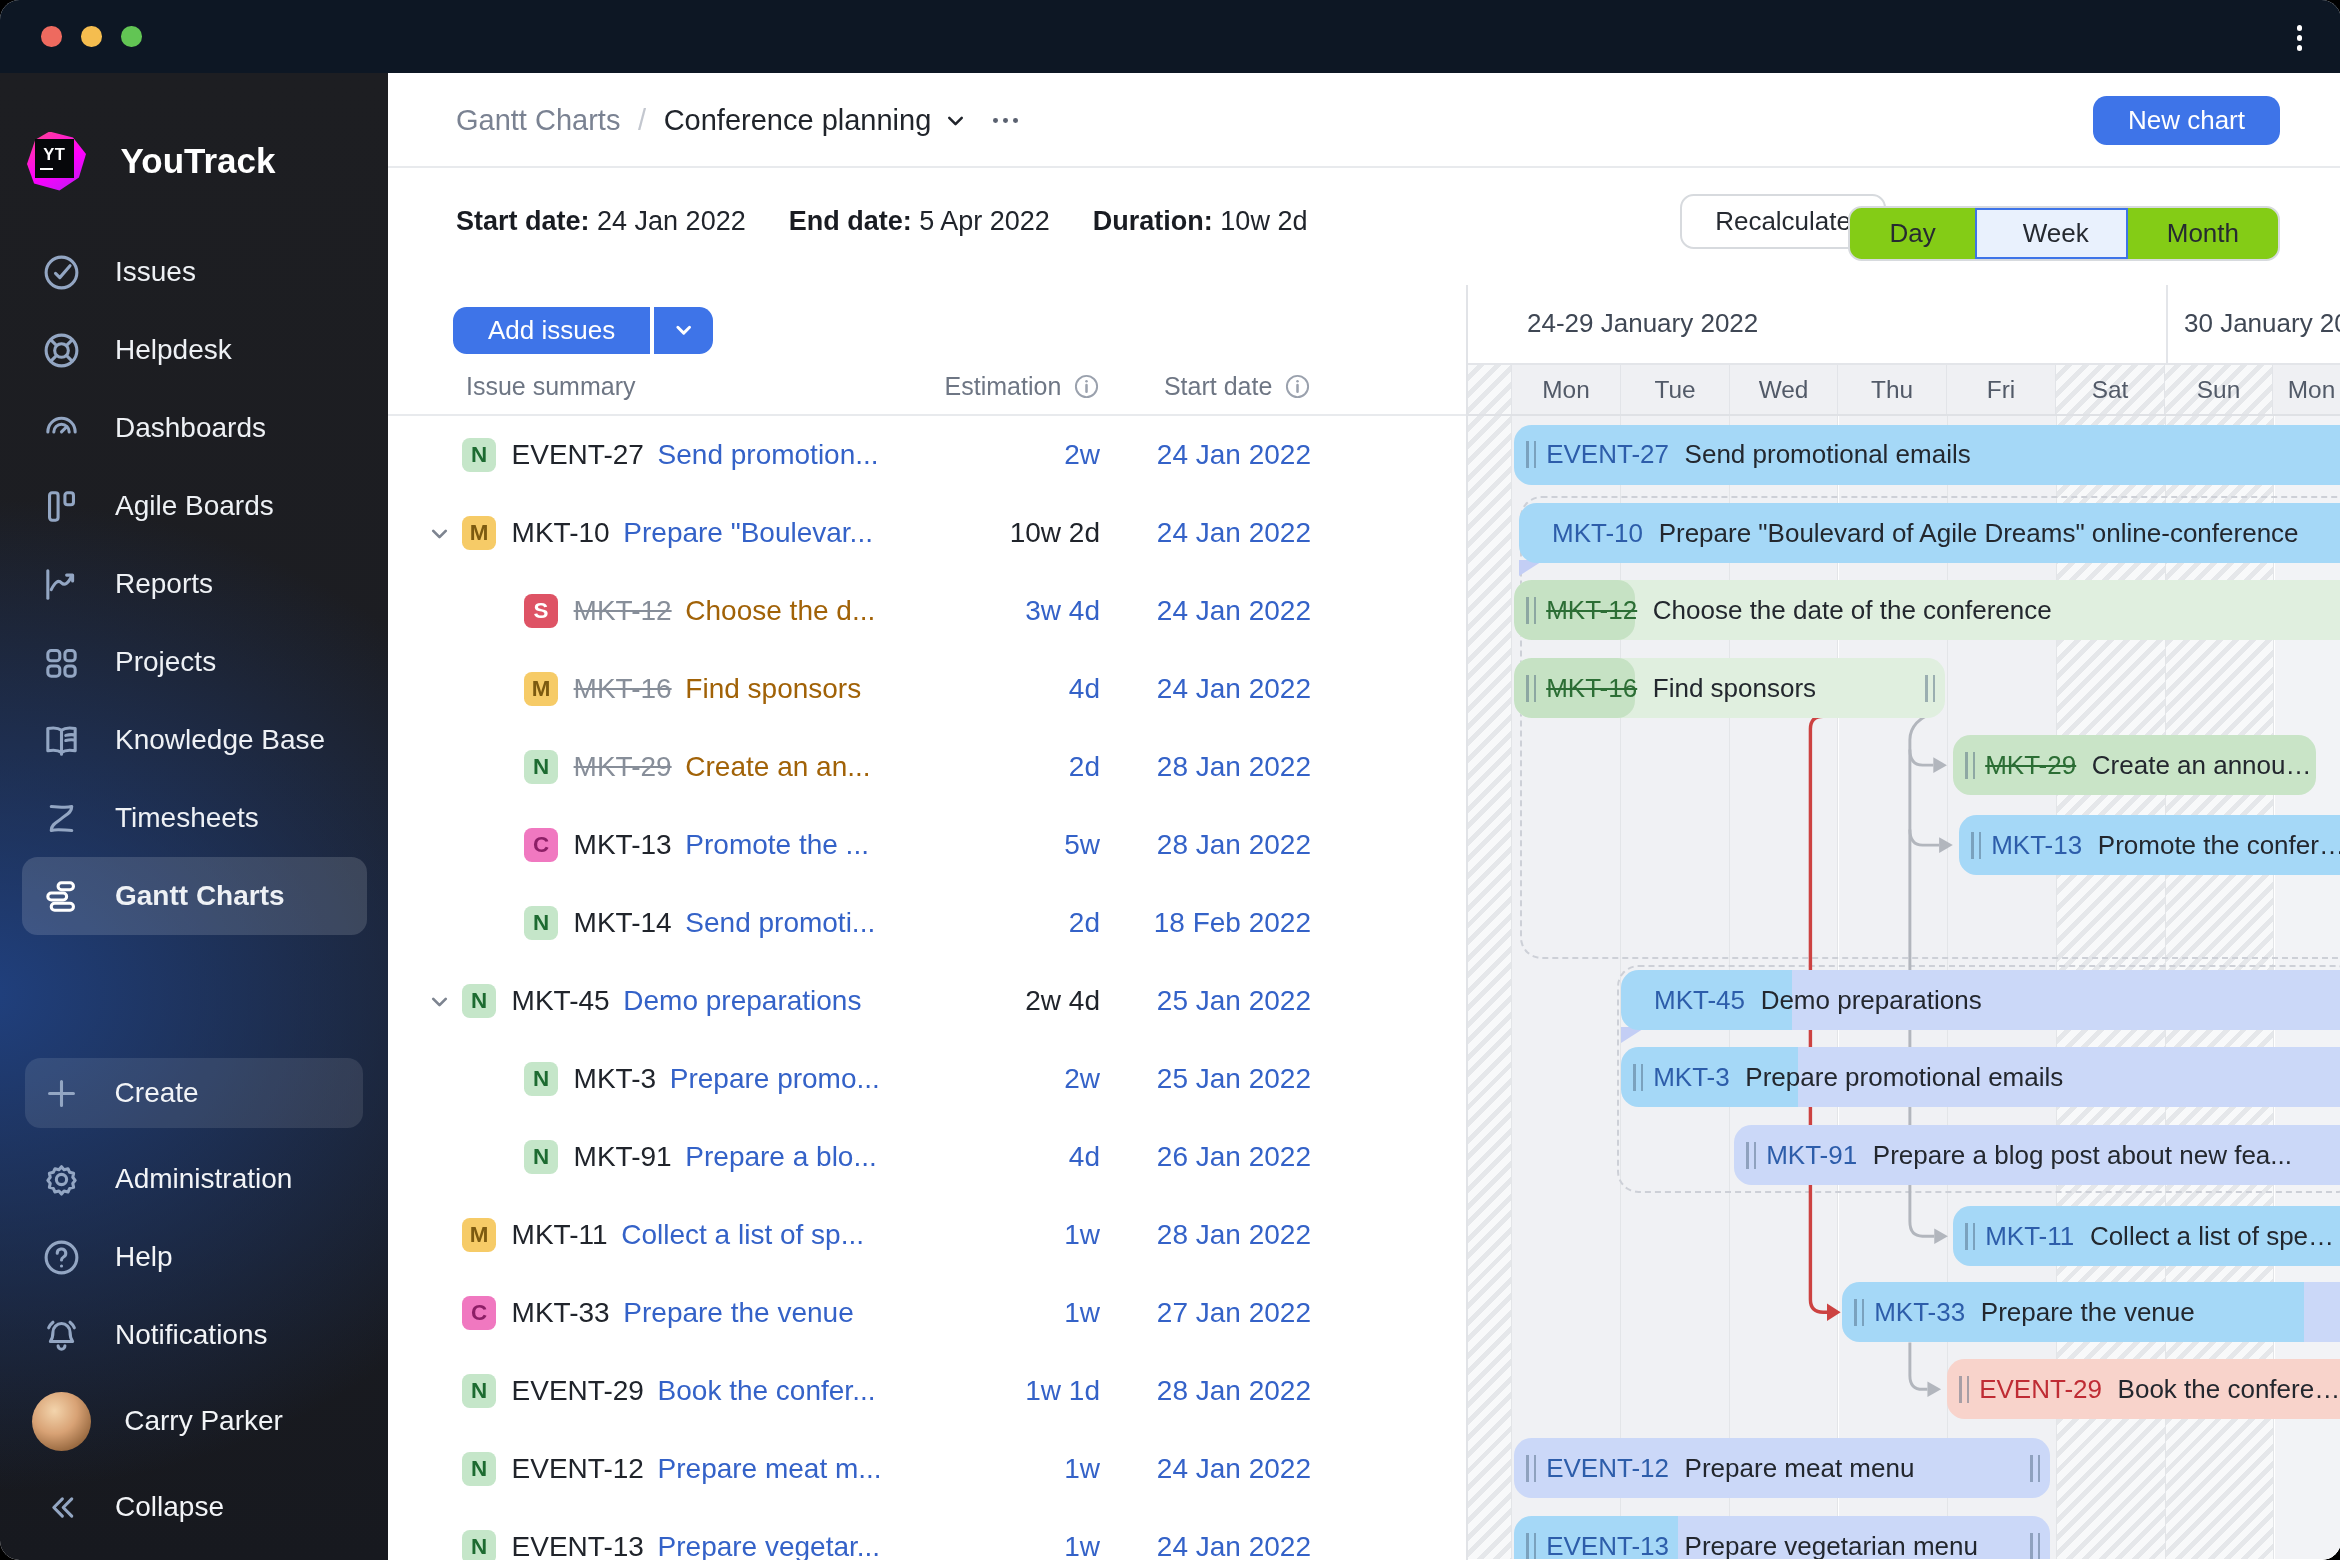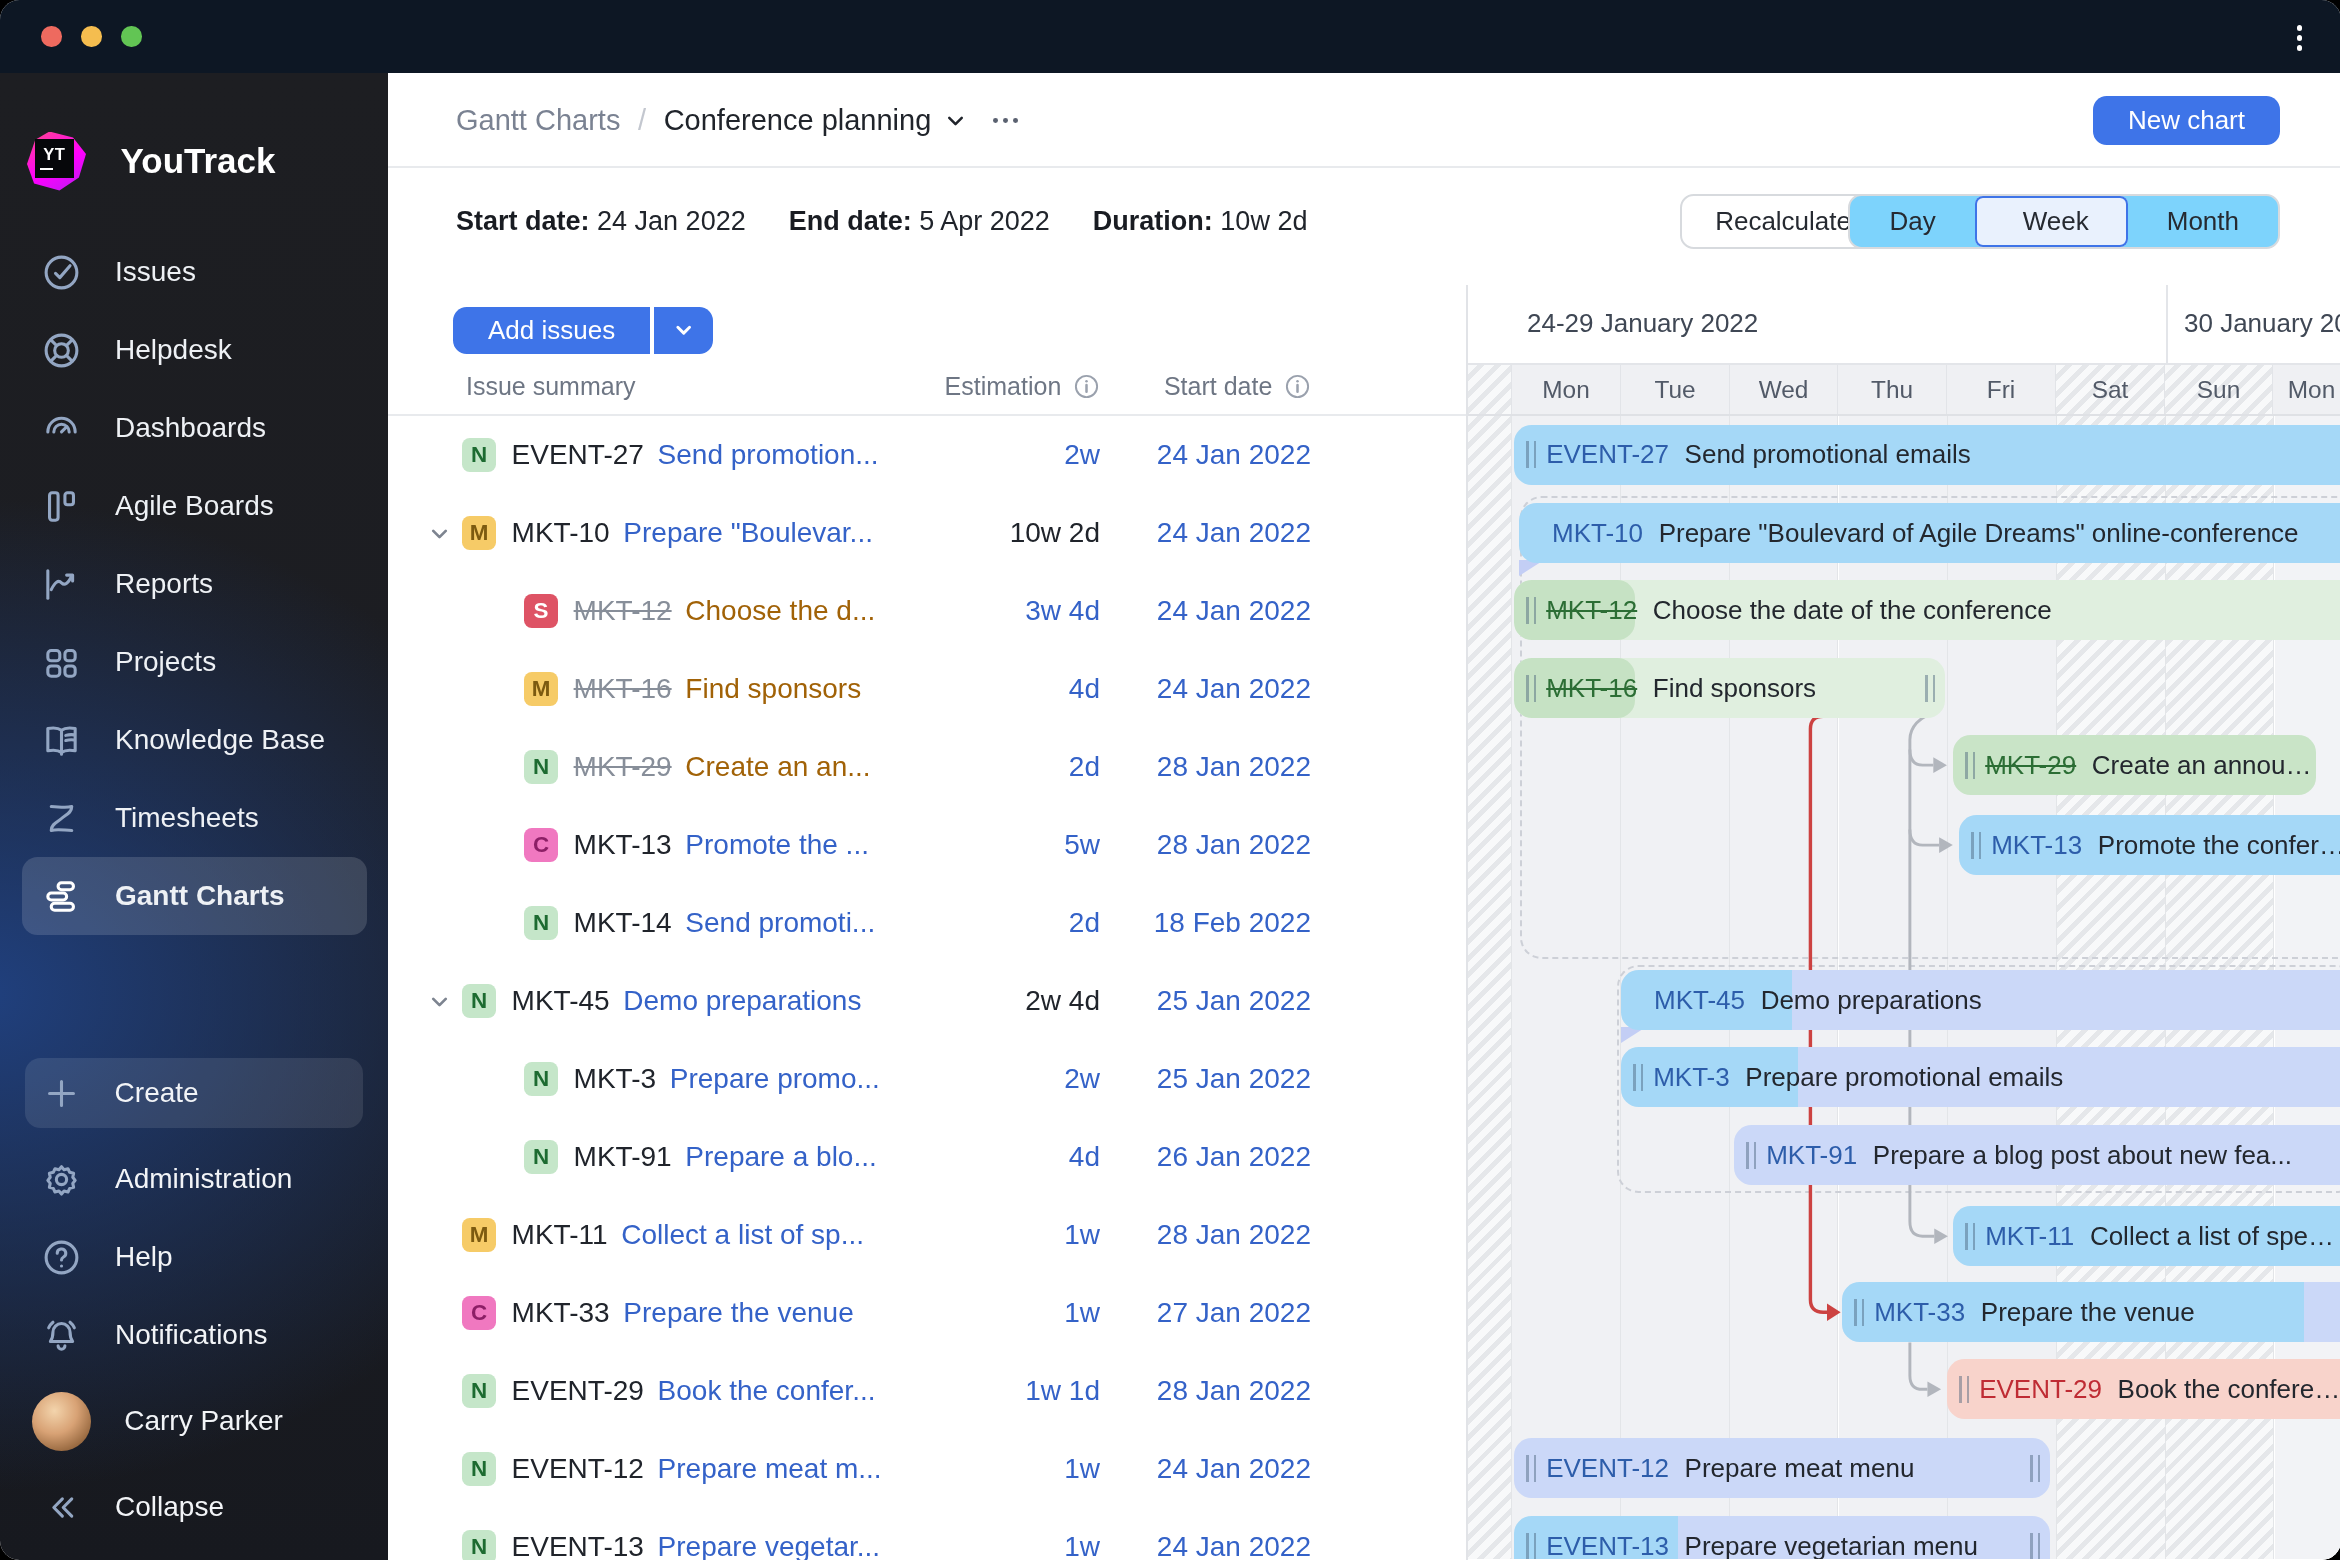--- a/index.html
+++ b/index.html
@@ -52,23 +52,23 @@
   .bc-title svg { width:25px; height:25px; stroke:#20242b; fill:none; stroke-width:2.4; stroke-linecap:round; stroke-linejoin:round; }
   .bc-more { display:flex; gap:4.9px; margin-left:7.8px; cursor:pointer; align-items:center; }
   .bc-more i { width:4.9px; height:4.9px; border-radius:50%; background:#5a6170; display:block; }
   .btn-primary { position:absolute; right:60px; top:23.4px; height:49px; padding:0 35px; background:#3e74e8; color:#fff; font-size:26px; border:none; border-radius:13.7px; display:flex; align-items:center; cursor:pointer; }
 
   .infobar { position:relative; height:115px; }
   .info-text { position:absolute; left:68px; top:0; height:107px; display:flex; align-items:center; gap:43px; font-size:27px; color:#20242b; }
   .info-text b { font-weight:700; color:#191c22; }
   .btn-outline { position:absolute; top:26px; height:55px; padding:0 33px; background:#fff; border:2px solid #d7dade; border-radius:13.7px; font-size:26px; color:#262a31; display:flex; align-items:center; cursor:pointer; }
   .recalc { right:454px; }
-  .segmented { position:absolute; top:26px; right:60px; height:55px; border:2px solid #d7dade; border-radius:13.7px; display:flex; overflow:hidden; background:#7dd3fc; }
+  .segmented { position:absolute; top:38px; right:60px; height:55px; border:2px solid #d7dade; border-radius:13.7px; display:flex; overflow:hidden; background:#84cc16; }
   .seg { height:100%; padding:0 39px; display:flex; align-items:center; font-size:26px; color:#262a31; cursor:pointer; }
-  .seg.active { background:#e9f1fd; box-shadow:inset 0 0 0 2px #3e74e8; border-radius:8px;padding-left:48px; }
+  .seg.active { background:#e9f1fd; box-shadow:inset 0 0 0 2px #3e74e8; border-radius:0;padding-left:48px; }
 
   .content { position:absolute; top:212px; left:0; width:1952px; height:1276px; display:flex; }
 
   
   .pane { width:1078px; flex:none; position:relative; overflow:hidden; }
   .toolbar { height:131px; position:relative; border-bottom:2px solid #e8eaed; }
   .add-wrap { position:absolute; left:65px; top:21.5px; display:flex; gap:3.9px; }
   .add-main { height:47px; padding:0 35px; background:#3e74e8; color:#fff; font-size:26px; border:none; border-radius:13.7px 0 0 13.7px; display:flex; align-items:center; cursor:pointer; }
   .add-dd { width:59px; height:47px; background:#3e74e8; border:none; border-radius:0 13.7px 13.7px 0; display:flex; align-items:center; justify-content:center; cursor:pointer; }
   .add-dd svg { width:23.4px; height:23.4px; stroke:#fff; fill:none; stroke-width:3; stroke-linecap:round; stroke-linejoin:round; }

